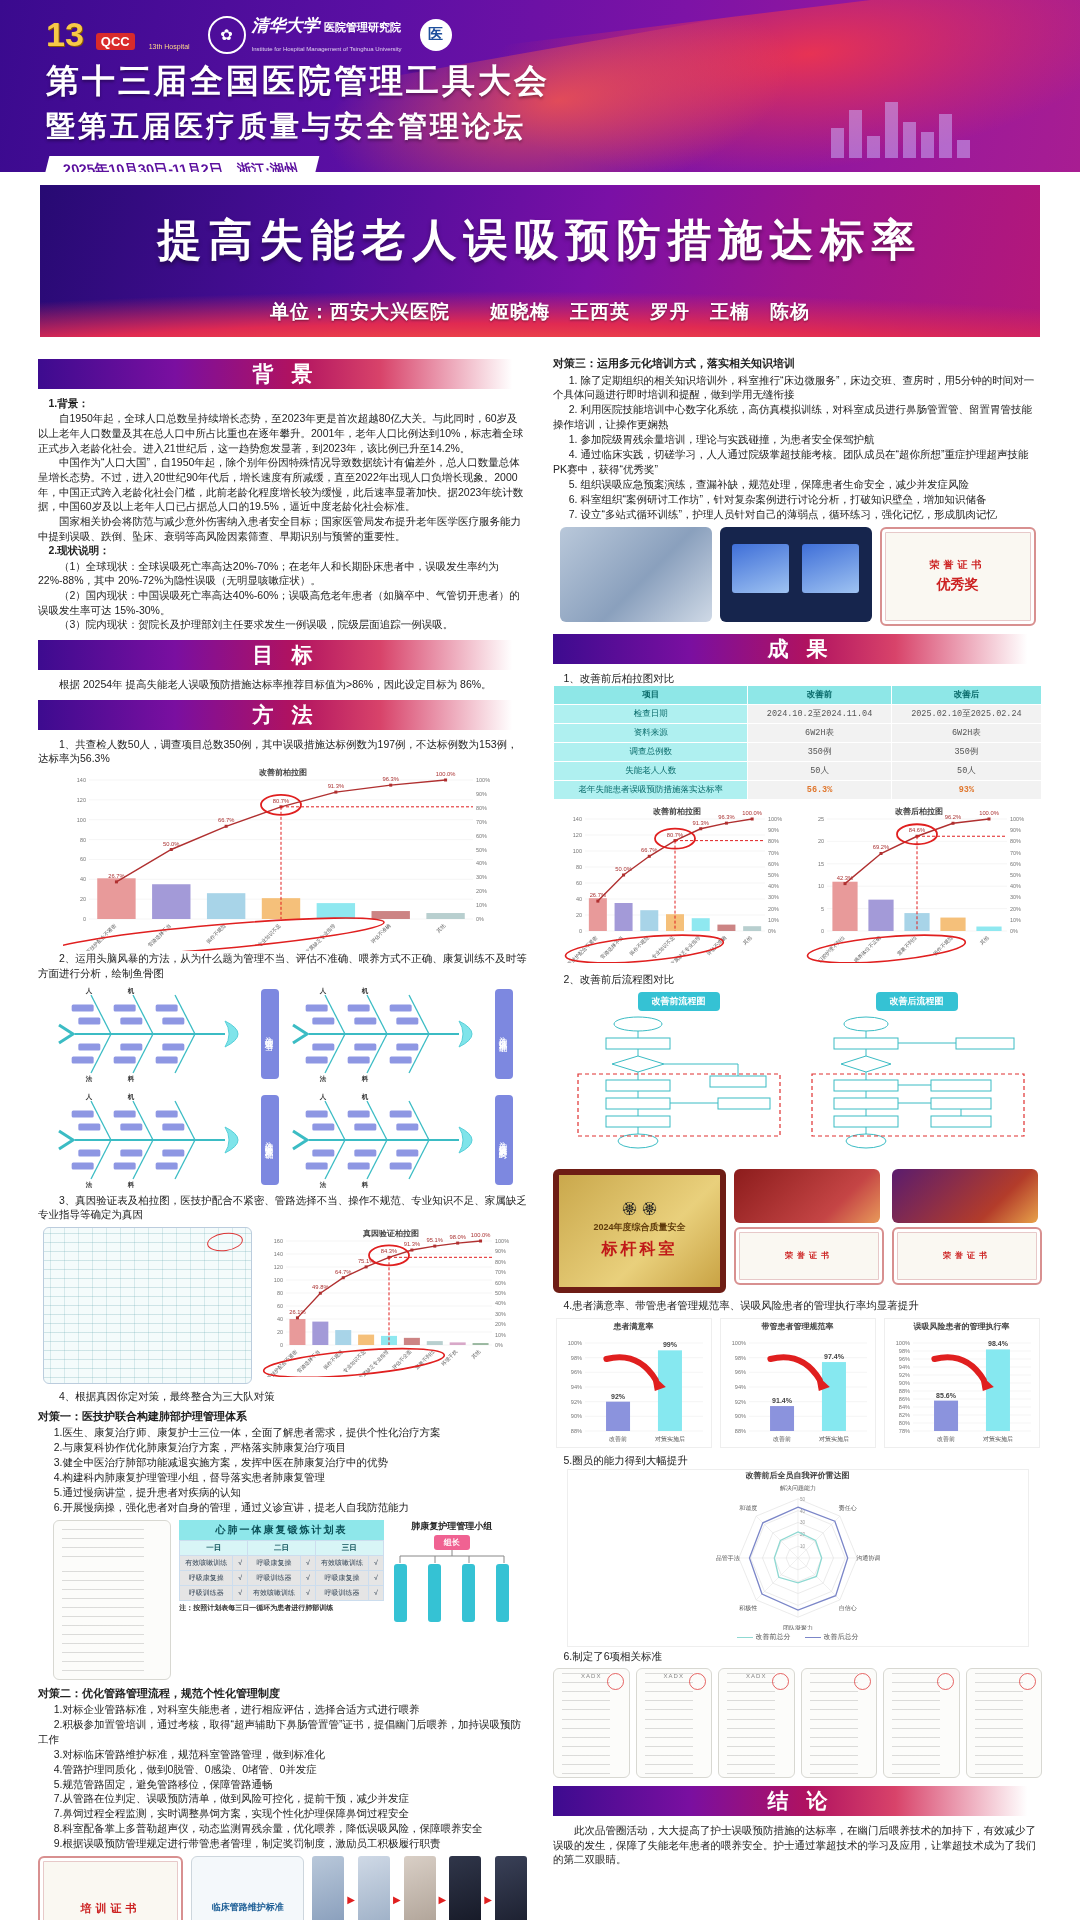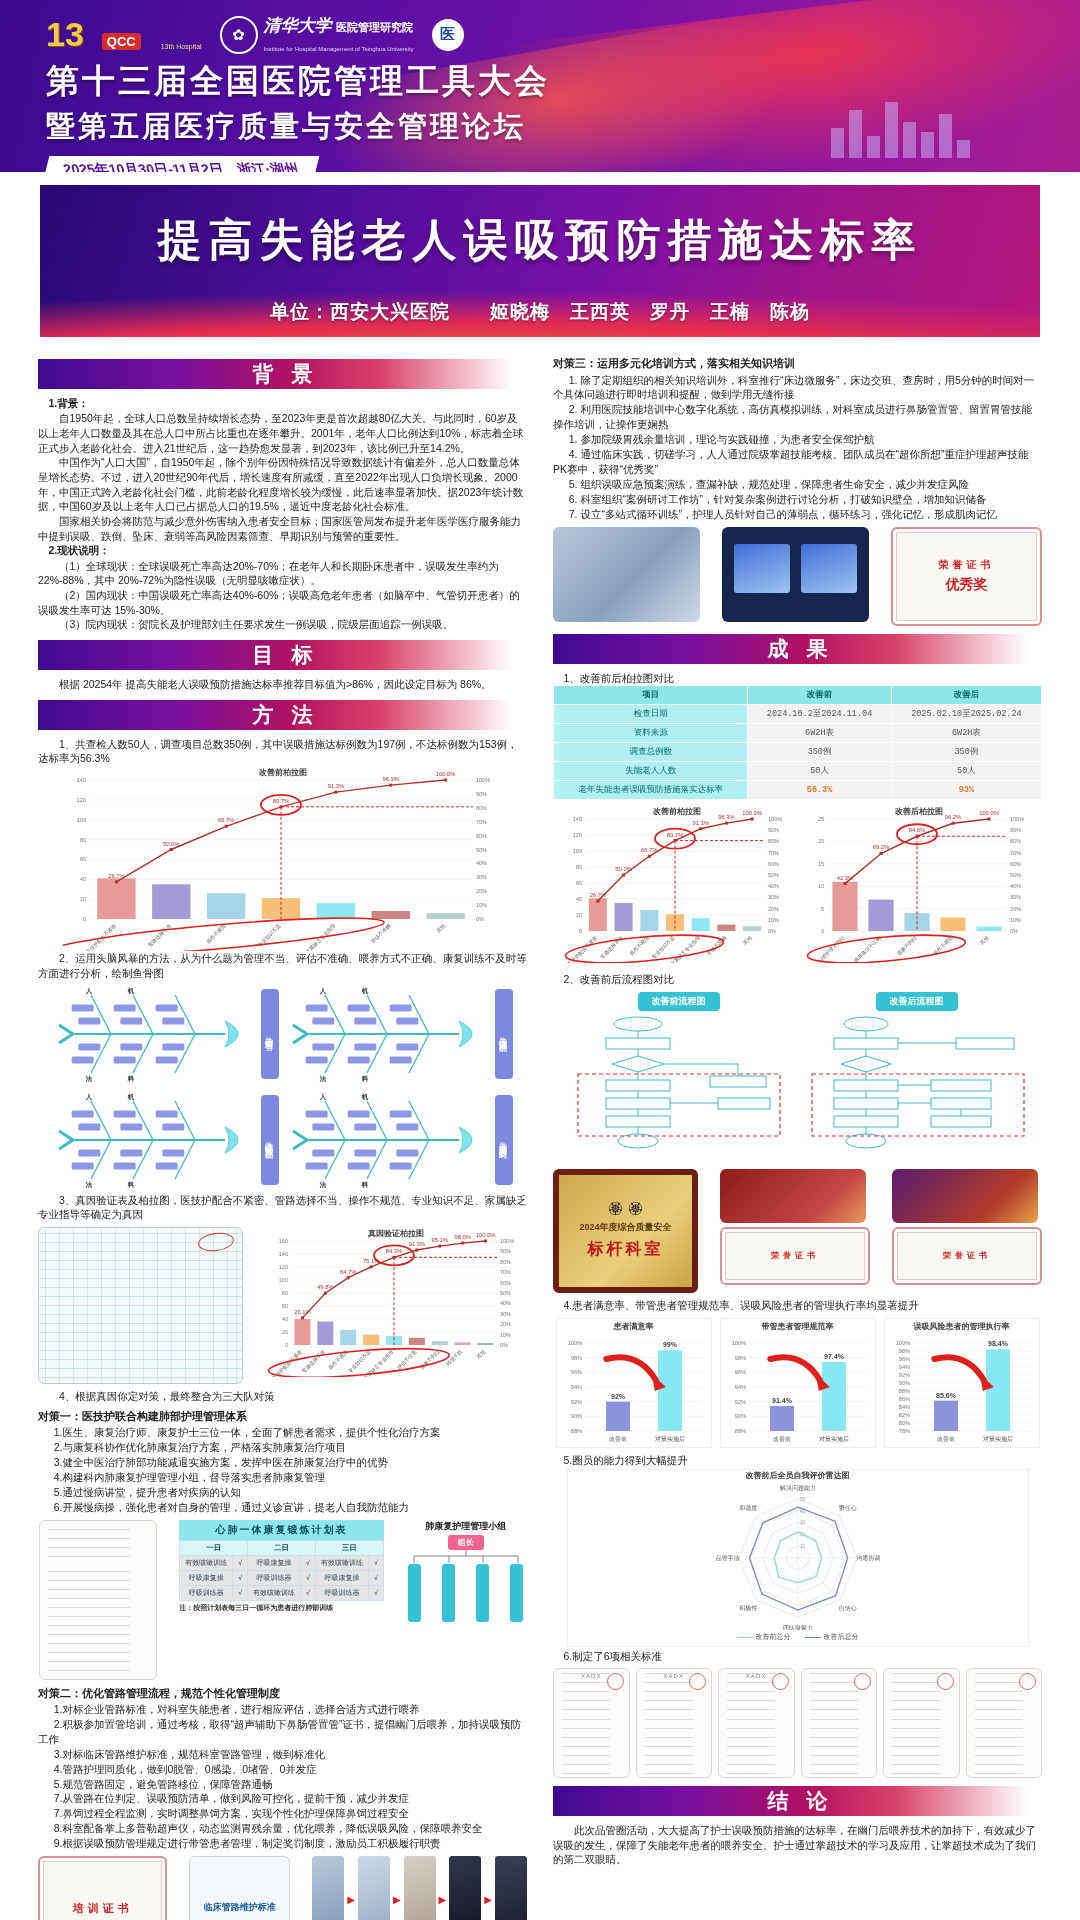--- a/index.html
+++ b/index.html
@@ -8,21 +8,21 @@
   
   .header{height:172px;position:relative;overflow:hidden;
     background:linear-gradient(100deg,#3a0a8e 0%,#5c0fa4 35%,#7d13a6 62%,#98189c 82%,#a81d92 100%);}
   .hwave1{position:absolute;bottom:-70px;right:-80px;width:760px;height:230px;
     background:radial-gradient(60% 70% at 55% 20%,rgba(236,52,80,.95),rgba(236,52,80,0) 72%);transform:rotate(-7deg);}
   .hwave2{position:absolute;bottom:-90px;right:260px;width:560px;height:210px;
     background:radial-gradient(60% 70% at 55% 25%,rgba(255,92,70,.75),rgba(255,92,70,0) 70%);transform:rotate(-10deg);}
   .city{position:absolute;right:110px;bottom:14px;display:flex;gap:5px;align-items:flex-end;opacity:.5;}
   .city div{width:13px;background:#cdb9ff;}
   .logo-row{display:flex;align-items:center;gap:18px;padding:14px 0 0 46px;position:relative;z-index:2;}
-  .logo13{display:flex;align-items:flex-end;gap:18px;}
+  .logo13{display:flex;align-items:flex-end;gap:12px;}
   .logo13 .n13{font-size:34px;font-weight:bold;color:#f7c948;text-shadow:1px 1px 0 #8a5a00;line-height:.9;}
   .logo13 .qcc{background:#d92b2b;color:#fff;font-weight:bold;font-size:13px;padding:1px 5px;border-radius:3px;}
   .logo13 .sub{color:#ffd98a;font-size:7px;margin-left:2px;}
   .ringlogo{width:34px;height:34px;border-radius:50%;border:2px solid #fff;display:flex;align-items:center;justify-content:center;color:#fff;font-size:15px;}
   .tsing{display:flex;align-items:center;gap:6px;color:#fff;}
   .tsing .cn{font-family:"DejaVu Serif",serif;font-style:italic;font-size:17px;font-weight:bold;}
   .tsing .inst{font-size:11px;font-weight:bold;}
   .tsing .en{font-size:6px;opacity:.8;}
   .emblem{width:32px;height:32px;border-radius:50%;background:#fff;display:flex;align-items:center;justify-content:center;color:#1d4f9c;font-size:15px;font-weight:bold;}
   .h-title{position:relative;z-index:2;color:#fff;font-weight:bold;font-size:33px;letter-spacing:3px;margin:4px 0 0 46px;text-shadow:0 2px 3px rgba(0,0,0,.35);}
@@ -40,21 +40,21 @@
   
   .columns{display:flex;gap:26px;padding:14px 38px 0;}
   .col{width:490px;min-width:0;}
   .sec-bar{height:30px;line-height:30px;margin:8px 0 7px;color:#fff;font-size:21px;font-weight:bold;text-align:center;letter-spacing:18px;text-indent:18px;
     background:linear-gradient(90deg,#3d0b8f 0%,#7a0fa0 28%,#b01260 52%,#d8436a 70%,rgba(255,255,255,0) 97%);}
   .para{font-size:10.5px;line-height:1.4;text-indent:2em;margin:0;}
   .para-h{font-size:10.5px;line-height:1.45;font-weight:bold;text-indent:1em;margin:0;}
   .item{font-size:10.5px;line-height:1.42;text-indent:1.5em;margin:0;}
   .cm-title{font-size:11px;font-weight:bold;line-height:1.5;margin:4px 0 1px;}
   .chart-title{font-size:8px;font-weight:bold;color:#444;text-align:center;margin-bottom:1px;}
-  .imgrow{display:flex;gap:22px;align-items:flex-start;justify-content:center;margin:5px 0;}
+  .imgrow{display:flex;gap:8px;align-items:flex-start;justify-content:center;margin:5px 0;}
   
   .ph{border-radius:6px;position:relative;overflow:hidden;}
   .photo-bedside{background:linear-gradient(135deg,#b9c8da 0%,#8aa0bd 55%,#cfd9e6 100%);}
   .photo-screens{background:#16254d;}
   .photo-screens .scr{position:absolute;top:18%;width:38%;height:52%;background:linear-gradient(160deg,#3f6fd8,#9fc3f2);border-radius:3px;}
   .photo-stage{background:linear-gradient(135deg,#8c1c1c,#c54545 70%,#e89a5a 100%);}
   .cert{background:#faf8f2;border:2px solid #d89090;box-shadow:inset 0 0 0 3px #fff,inset 0 0 0 4px #e7c9c9;
     display:flex;flex-direction:column;align-items:center;justify-content:center;gap:4px;}
   .cert .ct{color:#c22;font-weight:bold;letter-spacing:4px;}
   .cert .ca{color:#c22;font-weight:bold;font-family:"DejaVu Serif",serif;}

